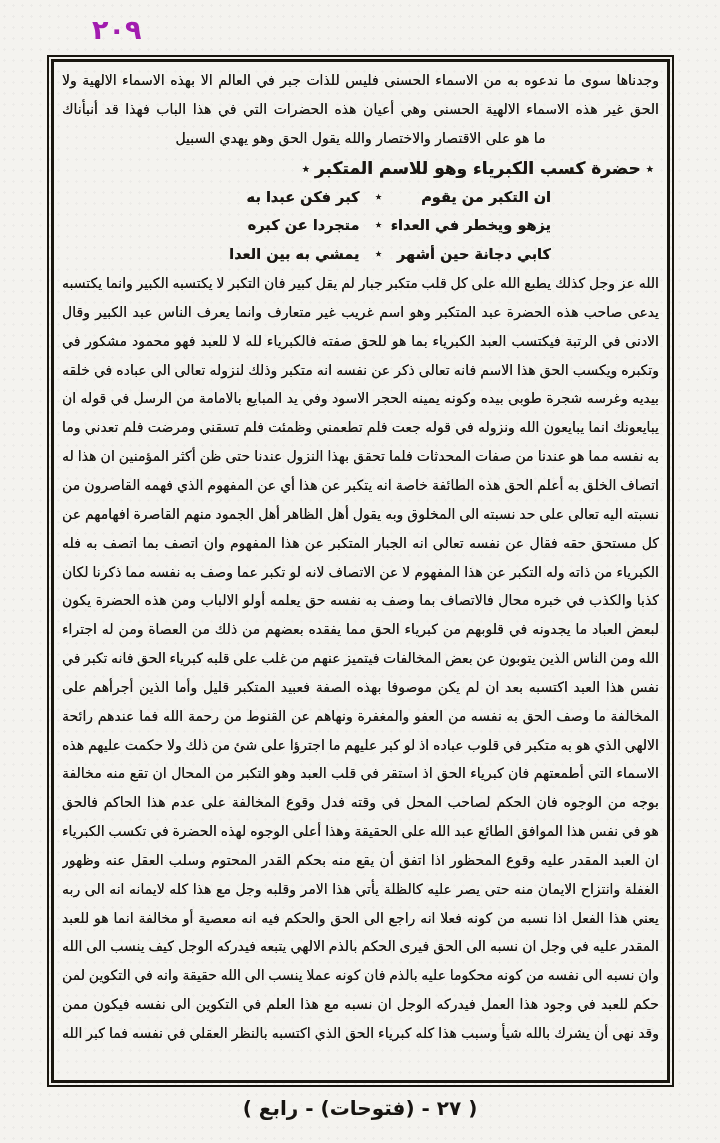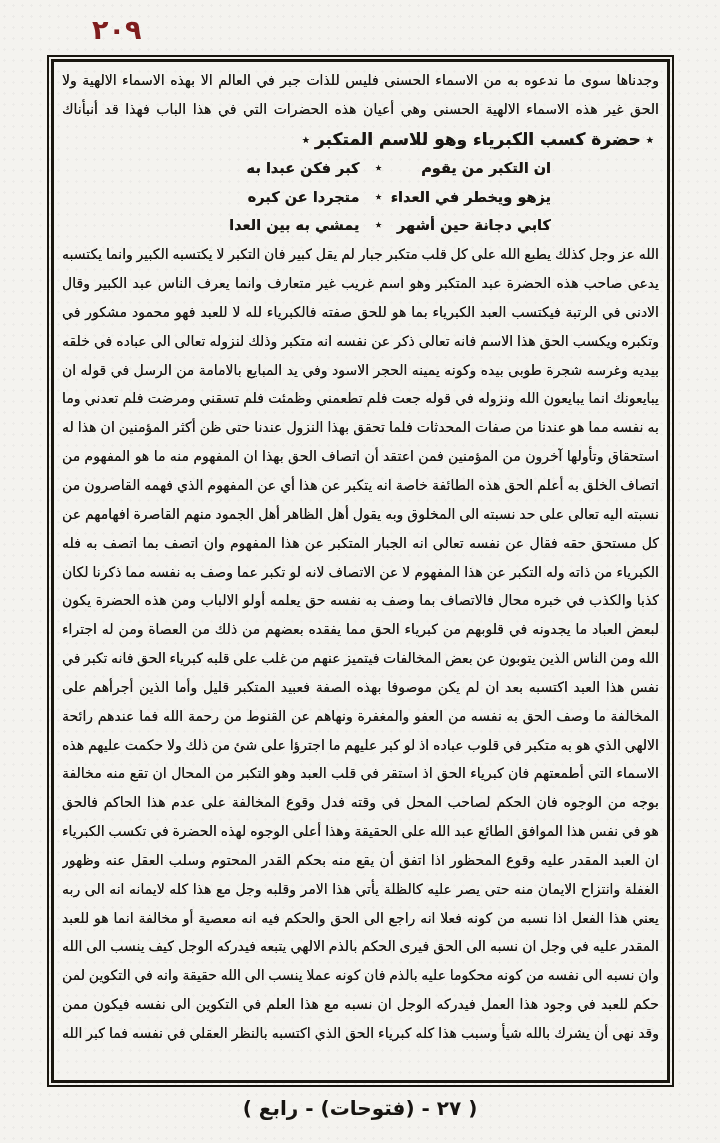--- a/index.html
+++ b/index.html
@@ -10,21 +10,21 @@
     background-size:9px 11px;
     font-family:"DejaVu Sans", sans-serif;
     color:#1c1a17;
     overflow:hidden;
     position:relative;
   }
   .page-number{
     position:absolute;top:14px;left:92px;
     font-size:27px;font-weight:bold;
     letter-spacing:1px;
-    color:#7f1d1d;
+    color:#a21caf;
   }
   .frame-outer{
     position:absolute;top:55px;left:47px;
     width:627px;height:1032px;
     border:2px solid #19160f;
     box-sizing:border-box;
     background:transparent;
   }
   .frame-inner{
     position:absolute;inset:2px;
@@ -82,20 +82,21 @@
 <div class="page-number">٢٠٩</div>
 
 <div class="frame-outer">
   <div class="frame-inner">
     <div class="content">
 
       <div>
           <div class="line jline">وجدناها سوى ما ندعوه به من الاسماء الحسنى فليس للذات جبر في العالم الا بهذه الاسماء الالهية ولا يعرف العالم من</div>
           <div class="line jline">الحق غير هذه الاسماء الالهية الحسنى وهي أعيان هذه الحضرات التي في هذا الباب فهذا قد أنبأناك بالجبروت الالهي</div>
         </div>
+      <div class="line cline">ما هو على الاقتصار والاختصار والله يقول الحق وهو يهدي السبيل</div>
 
       <div class="heading-line">
         <span class="orn">٭</span><span>حضرة كسب الكبرياء وهو للاسم المتكبر</span><span class="orn">٭</span>
       </div>
 
       <div class="poetry">
           <div class="verse">
           <span class="hemi1">ان التكبر من يقوم بنفسه</span>
           <span class="star">٭</span>
           <span class="hemi2">كبر فكن عبدا به متكبرا</span>
@@ -113,21 +114,20 @@
         </div>
 
       <div>
           <div class="line jline">الله عز وجل كذلك يطبع الله على كل قلب متكبر جبار لم يقل كبير فان التكبر لا يكتسبه الكبير وانما يكتسبه</div>
           <div class="line jline">يدعى صاحب هذه الحضرة عبد المتكبر وهو اسم غريب غير متعارف وانما يعرف الناس عبد الكبير وقال</div>
           <div class="line jline">الادنى في الرتبة فيكتسب العبد الكبرياء بما هو للحق صفته فالكبرياء لله لا للعبد فهو محمود مشكور في كبريائه</div>
           <div class="line jline">وتكبره ويكسب الحق هذا الاسم فانه تعالى ذكر عن نفسه انه متكبر وذلك لنزوله تعالى الى عباده في خلقه آدم</div>
           <div class="line jline">بيديه وغرسه شجرة طوبى بيده وكونه يمينه الحجر الاسود وفي يد المبايع بالامامة من الرسل في قوله ان الذين</div>
           <div class="line jline">يبايعونك انما يبايعون الله ونزوله في قوله جعت فلم تطعمني وظمئت فلم تسقني ومرضت فلم تعدني وما وصف الحق</div>
           <div class="line jline">به نفسه مما هو عندنا من صفات المحدثات فلما تحقق بهذا النزول عندنا حتى ظن أكثر المؤمنين ان هذا له صفة</div>
-          <div class="line jline">استحقاق وتأولها آخرون من المؤمنين فمن اعتقد أن اتصاف الحق بهذا ان المفهوم منه ما هو المفهوم من</div>
           <div class="line jline">اتصاف الخلق به أعلم الحق هذه الطائفة خاصة انه يتكبر عن هذا أي عن المفهوم الذي فهمه القاصرون من كون</div>
           <div class="line jline">نسبته اليه تعالى على حد نسبته الى المخلوق وبه يقول أهل الظاهر أهل الجمود منهم القاصرة افهامهم عن استحقاق</div>
           <div class="line jline">كل مستحق حقه فقال عن نفسه تعالى انه الجبار المتكبر عن هذا المفهوم وان اتصف بما اتصف به فله تعالى</div>
           <div class="line jline">الكبرياء من ذاته وله التكبر عن هذا المفهوم لا عن الاتصاف لانه لو تكبر عما وصف به نفسه مما ذكرنا لكان</div>
           <div class="line jline">كذبا والكذب في خبره محال فالاتصاف بما وصف به نفسه حق يعلمه أولو الالباب ومن هذه الحضرة يكون</div>
           <div class="line jline">لبعض العباد ما يجدونه في قلوبهم من كبرياء الحق مما يفقده بعضهم من ذلك من العصاة ومن له اجتراء على</div>
           <div class="line jline">الله ومن الناس الذين يتوبون عن بعض المخالفات فيتميز عنهم من غلب على قلبه كبرياء الحق فانه تكبر في</div>
           <div class="line jline">نفس هذا العبد اكتسبه بعد ان لم يكن موصوفا بهذه الصفة فعبيد المتكبر قليل وأما الذين أجرأهم على</div>
           <div class="line jline">المخالفة ما وصف الحق به نفسه من العفو والمغفرة ونهاهم عن القنوط من رحمة الله فما عندهم رائحة من نعت التكبر</div>
           <div class="line jline">الالهي الذي هو به متكبر في قلوب عباده اذ لو كبر عليهم ما اجترؤا على شئ من ذلك ولا حكمت عليهم هذه</div>

